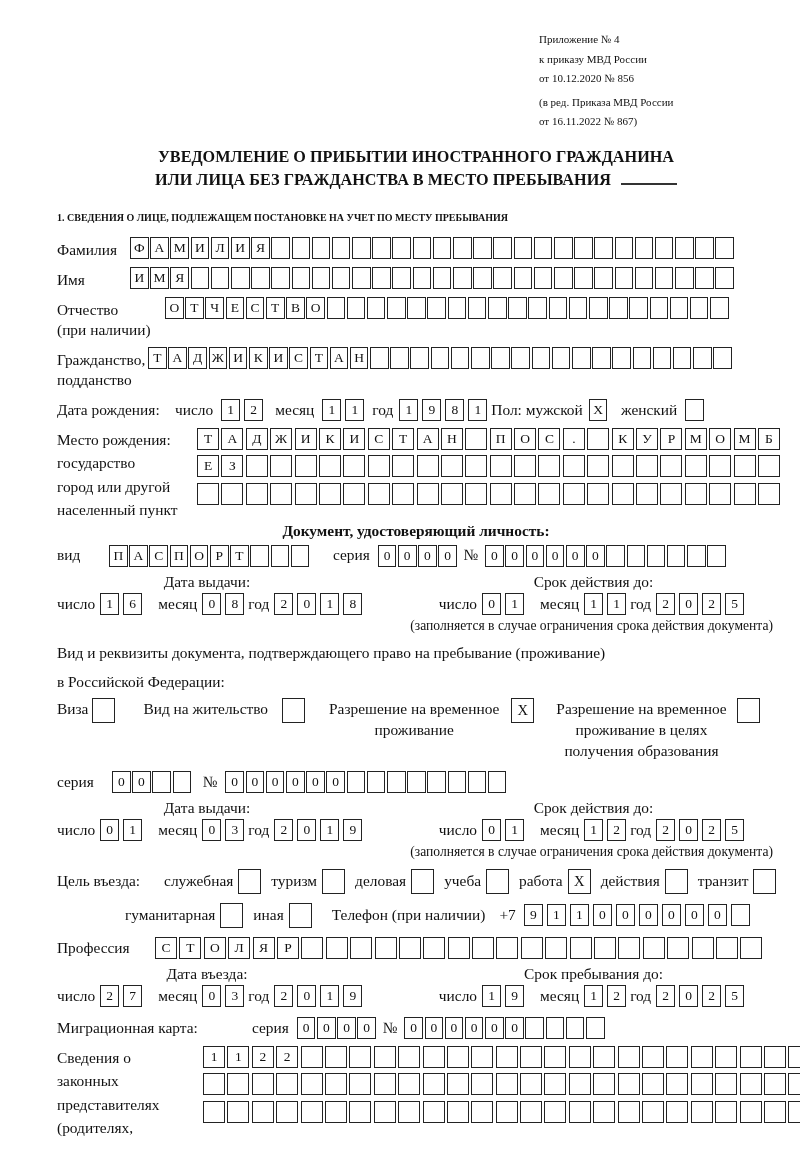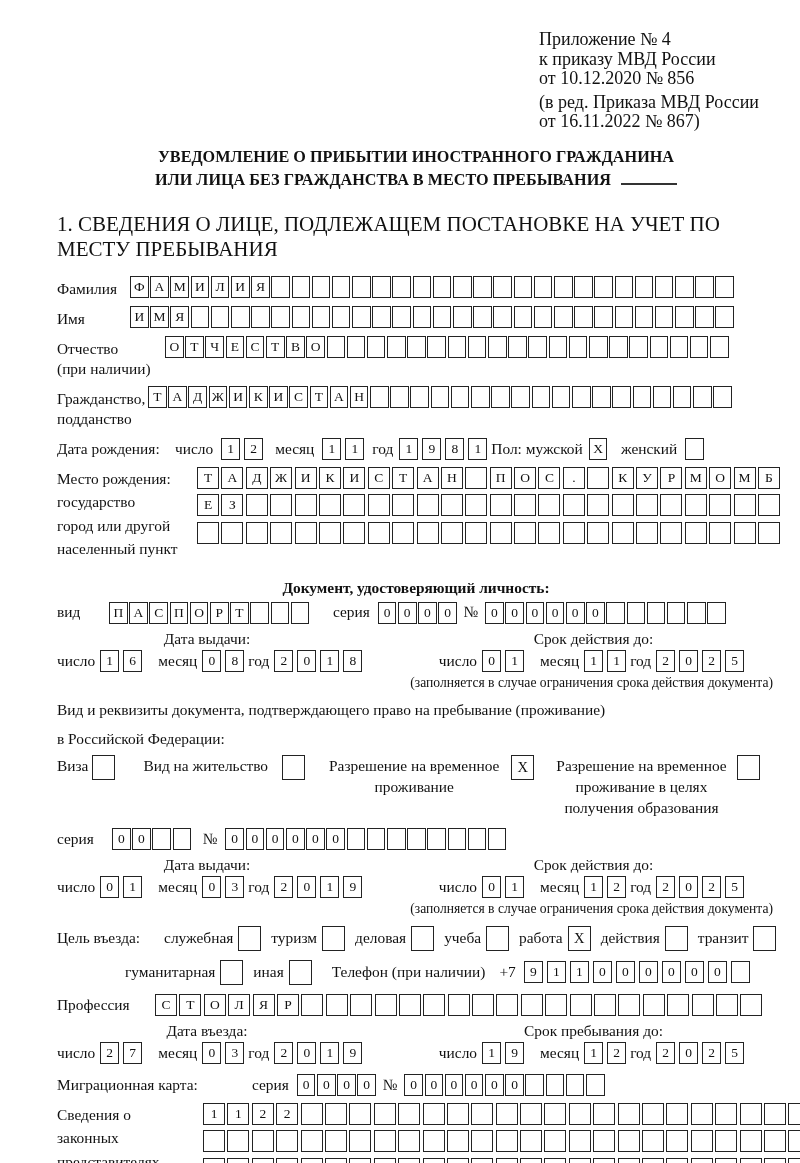--- a/index.html
+++ b/index.html
@@ -2,27 +2,27 @@
 <html><head>
 <meta charset="utf-8">
 <style>
   html,body{margin:0;padding:0;background:#ffffff;}
   .page{
     width:800px;height:1163px;box-sizing:border-box;
     padding:30px 25px 16px 57px;background:#fff;overflow:hidden;
     font-family:"Liberation Serif","DejaVu Serif",serif;color:#111;
   }
   
-  .ref-block{width:222px;margin-left:auto;margin-right:14px;font-size:18px;line-height:19.5px;}
+  .ref-block{width:222px;margin-left:auto;margin-right:14px;font-size:11px;line-height:19.5px;}
   .ref-block .gap{margin-top:4px;}
   .form-label{text-align:right;font-weight:bold;font-size:16px;margin:16px 10px 0 0;letter-spacing:.5px;}
   
   .title{margin-top:14px;text-align:center;font-weight:bold;font-size:16.2px;line-height:23px;}
   .title-blank{display:inline-block;width:56px;border-bottom:2.2px solid #333;height:14px;margin-left:10px;}
-  .sec-heading{margin-top:20px;font-weight:normal;font-size:21px;}
+  .sec-heading{margin-top:20px;font-weight:bold;font-size:10px;}
   
   .row{display:flex;align-items:flex-start;margin:7px 0 0 0;}
   .lbl{font-size:15.4px;line-height:20px;padding-top:3px;flex:0 0 auto;}
   .cells{display:flex;flex:0 0 auto;}
   .cell{
     width:16.6px;height:20px;border:1.7px solid #232323;margin-right:1.6px;
     display:flex;align-items:center;justify-content:center;
     font-size:13.5px;line-height:20px;flex:0 0 auto;background:#fff;
   }
   .w .cell{width:20px;margin-right:2.4px;}
@@ -333,21 +333,21 @@
           <span class="cell"></span>
           <span class="cell"></span>
           <span class="cell"></span>
           <span class="cell"></span>
           <span class="cell"></span>
           <span class="cell"></span>
         </div>
     </div>
   </div>
 
-  <div class="center-bold" style="margin-top:18px;">Документ, удостоверяющий личность:</div>
+  <div class="center-bold" style="margin-top:0;">Документ, удостоверяющий личность:</div>
 
   <div class="row" style="align-items:flex-start;margin-top:5px;">
     <span class="lbl" style="padding-top:0;width:52px;">вид</span>
     <span class="cells">
         <span class="cell">П</span>
         <span class="cell">А</span>
         <span class="cell">С</span>
         <span class="cell">П</span>
         <span class="cell">О</span>
         <span class="cell">Р</span>

